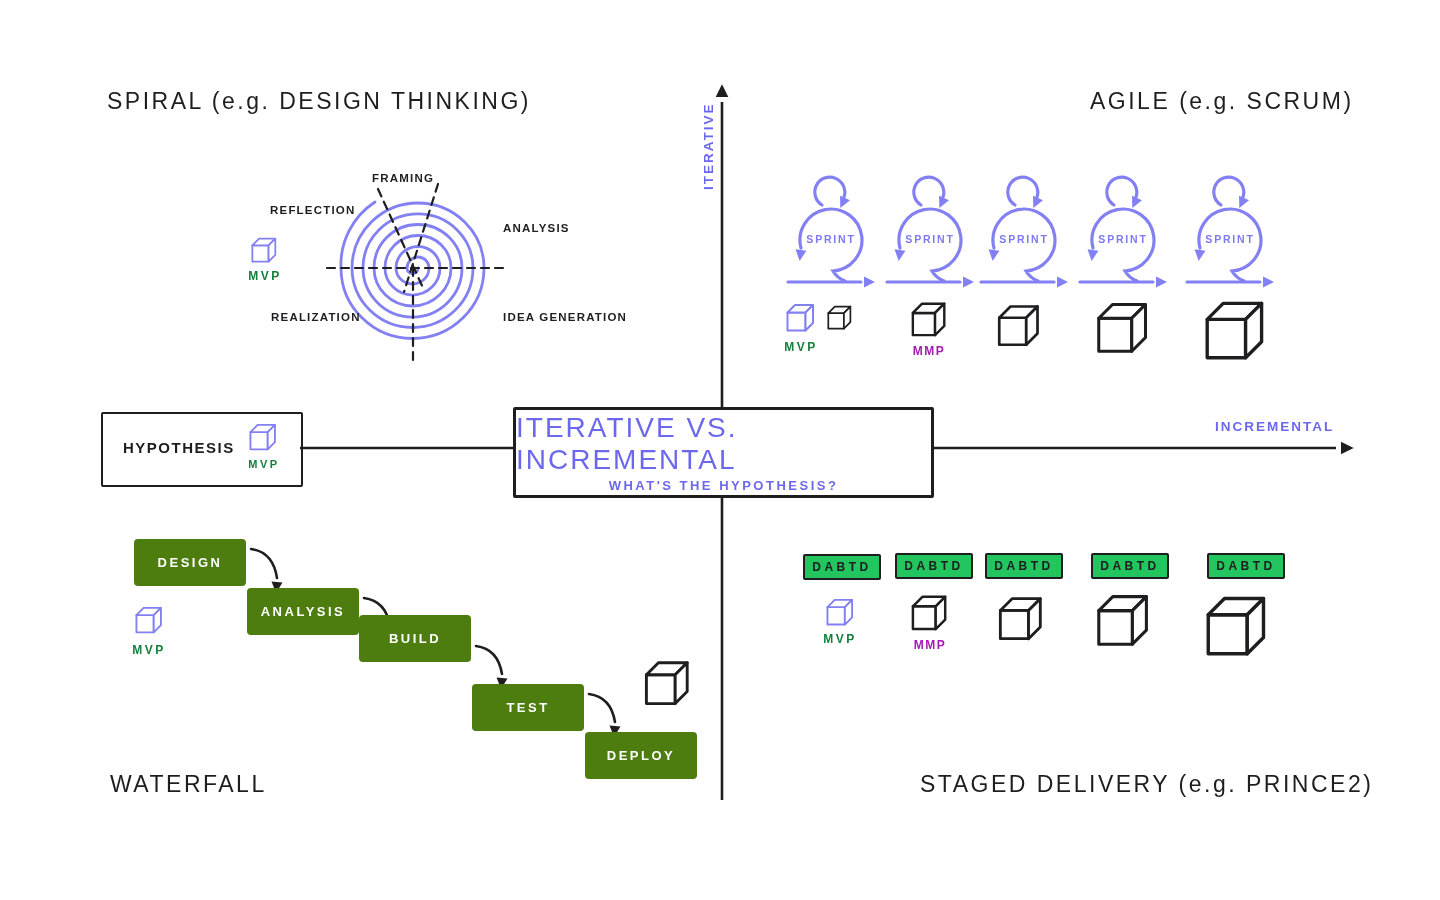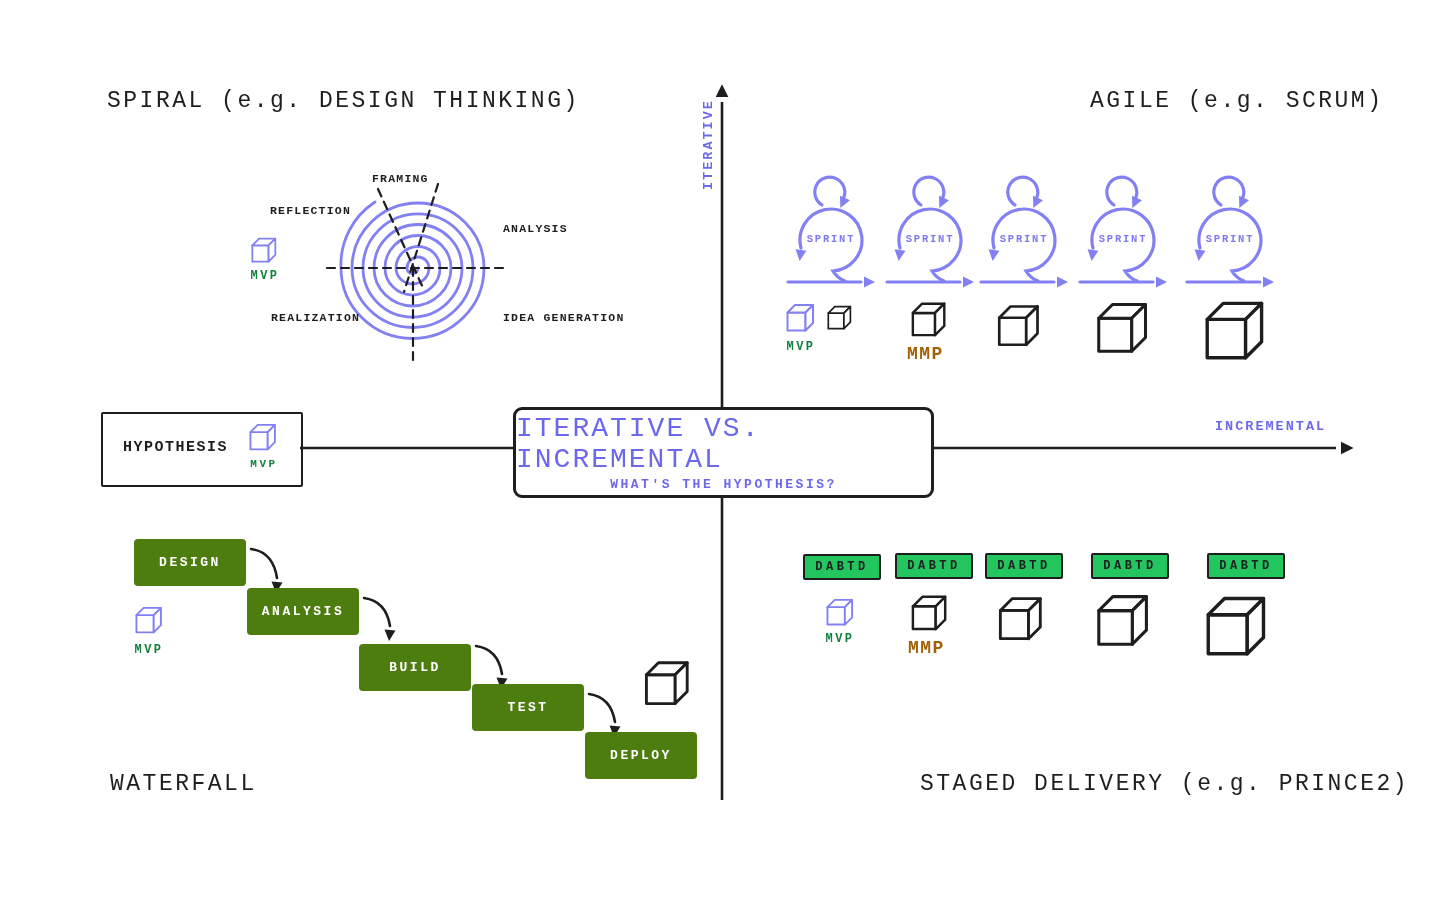--- a/index.html
+++ b/index.html
@@ -1,33 +1,33 @@
 <!DOCTYPE html>
 <html><head>
 <meta charset="utf-8">
 <style>
   html,body{margin:0;padding:0;background:#fff;}
   #canvas{position:relative;width:1440px;height:900px;background:#ffffff;overflow:hidden;
-          font-family:Liberation Mono, monospace;}
+          font-family:Liberation Sans, sans-serif;}
   #art{position:absolute;left:0;top:0;}
   .lbl{position:absolute;color:#1e1e20;white-space:nowrap;}
   .quad-title{font-size:23px;font-weight:400;letter-spacing:2.5px;color:#1e1e20;}
   .phase{font-size:11.5px;font-weight:700;letter-spacing:1.2px;color:#1e1e20;}
   .mvp{font-size:12px;font-weight:700;letter-spacing:2.5px;color:#15803d;text-align:center;width:44px;}
-  .mmp{font-size:18px;font-weight:700;letter-spacing:1.5px;color:#a16207;text-align:left;width:44px;}
+  .mmp{font-size:12px;font-weight:700;letter-spacing:1.5px;color:#a21caf;text-align:center;width:44px;}
   .sprint-lbl{font-size:10.5px;font-weight:700;letter-spacing:1.8px;color:#7d79f0;text-align:center;width:70px;}
   .axis-lbl{font-size:13.5px;font-weight:700;letter-spacing:2px;color:#6c68ee;}
   .wf-box{position:absolute;width:112px;height:47px;background:#4d7c0f;border-radius:4px;
           display:flex;align-items:center;justify-content:center;color:#fff;
           font-size:13px;font-weight:700;letter-spacing:2.5px;}
   .dabtd-box{position:absolute;width:74px;height:22px;background:#22c55e;border:2px solid #1e1e20;border-radius:2px;
           display:flex;align-items:center;justify-content:center;color:#1e1e20;
           font-size:12px;font-weight:700;letter-spacing:3.5px;}
   #center-box{position:absolute;left:513px;top:407px;width:415px;height:85px;background:#fff;
-          border:3px solid #1e1e20;border-radius:9px;display:flex;flex-direction:column;
+          border:3px solid #1e1e20;border-radius:2px;display:flex;flex-direction:column;
           align-items:center;justify-content:center;gap:2px;}
   #center-box .t1{font-size:28px;font-weight:400;letter-spacing:2px;color:#6c68ee;}
   #center-box .t2{font-size:13px;font-weight:700;letter-spacing:2.5px;color:#6c68ee;}
   #hypothesis-box{position:absolute;left:101px;top:412px;width:198px;height:71px;background:transparent;
           border:2.5px solid #1e1e20;border-radius:2px;}
   #hypothesis-label{left:123px;top:439px;font-size:15px;font-weight:700;letter-spacing:1.5px;}
   .rot{transform:rotate(-90deg);transform-origin:0 0;}
 </style>
 </head>
 <body>
@@ -155,21 +155,21 @@
   <div class="lbl sprint-lbl" style="left:895px;top:233px;">SPRINT</div>
   <div class="lbl sprint-lbl" style="left:989px;top:233px;">SPRINT</div>
   <div class="lbl sprint-lbl" style="left:1088px;top:233px;">SPRINT</div>
   <div class="lbl sprint-lbl" style="left:1195px;top:233px;">SPRINT</div>
 
   <div class="lbl mvp" style="left:779px;top:340px;">MVP</div>
   <div class="lbl mmp" style="left:907px;top:344px;">MMP</div>
 
   <div class="wf-box" style="left:134px;top:539px;">DESIGN</div>
   <div class="wf-box" style="left:247px;top:588px;">ANALYSIS</div>
-  <div class="wf-box" style="left:359px;top:644px;">BUILD</div>
+  <div class="wf-box" style="left:359px;top:615px;">BUILD</div>
   <div class="wf-box" style="left:472px;top:684px;">TEST</div>
   <div class="wf-box" style="left:585px;top:732px;">DEPLOY</div>
   <div class="lbl mvp" style="left:127px;top:643px;">MVP</div>
 
   <div class="dabtd-box" style="left:803px;top:554px;">DABTD</div>
   <div class="dabtd-box" style="left:895px;top:553px;">DABTD</div>
   <div class="dabtd-box" style="left:985px;top:553px;">DABTD</div>
   <div class="dabtd-box" style="left:1091px;top:553px;">DABTD</div>
   <div class="dabtd-box" style="left:1207px;top:553px;">DABTD</div>
   <div class="lbl mvp" style="left:818px;top:632px;">MVP</div>

